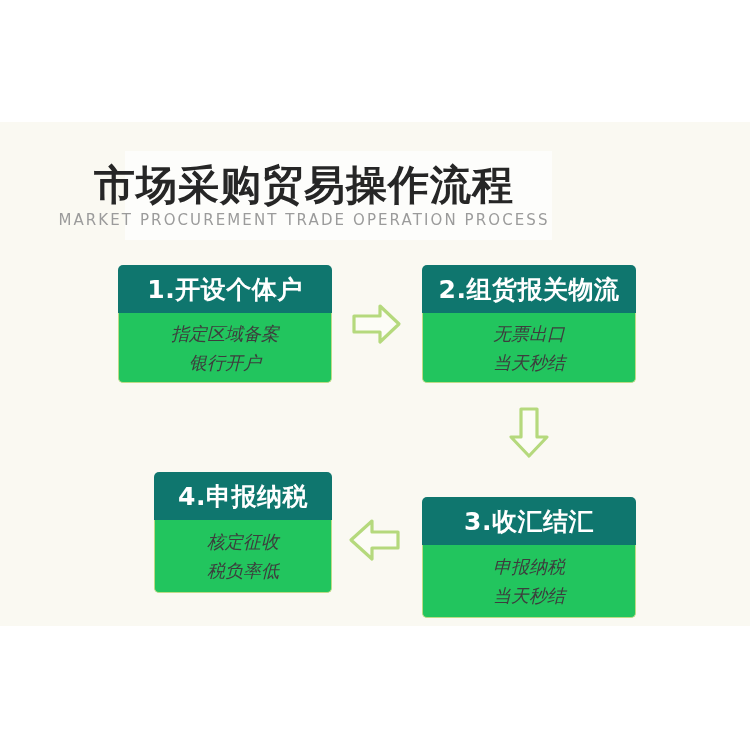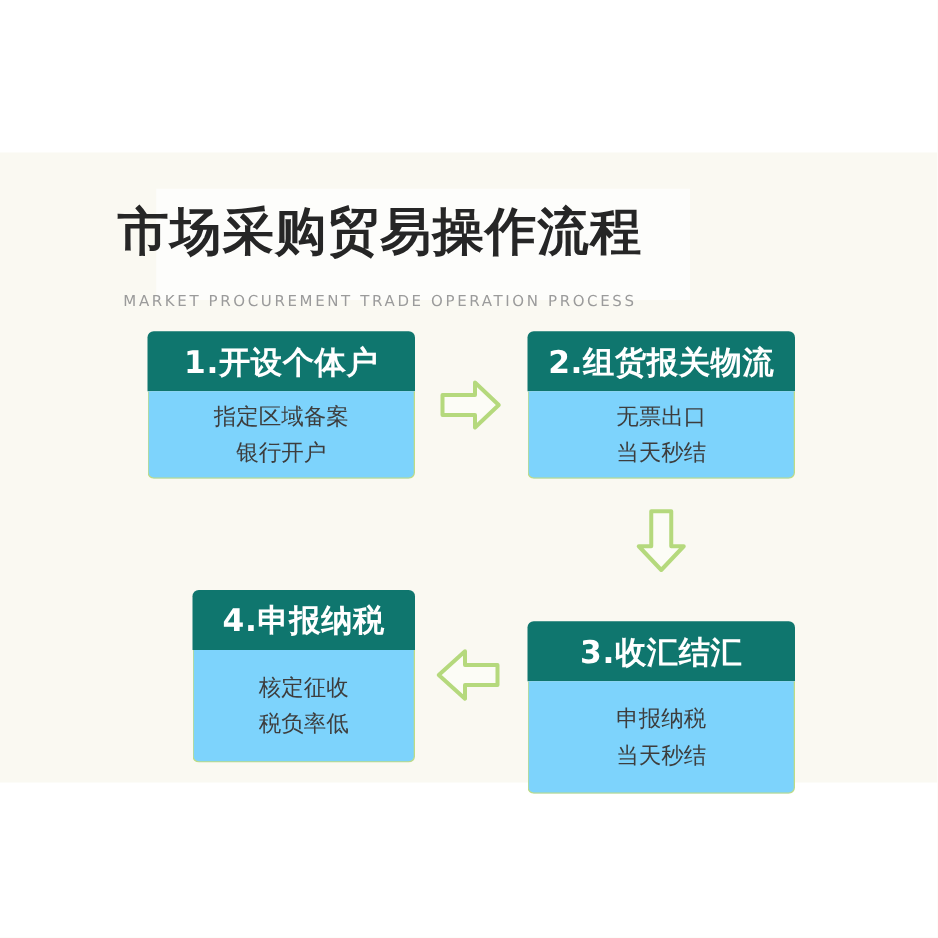--- a/index.html
+++ b/index.html
@@ -52,22 +52,22 @@
   }
   .title-main {
     font-size: 41px;
     font-weight: bold;
     color: #262626;
     letter-spacing: 1px;
     line-height: 50px;
     white-space: nowrap;
   }
   .title-sub {
-    margin-top: 24px;
-    font-size: 12px;
+    margin-top: 3px;
+    font-size: 15px;
     color: #9b9b9b;
     letter-spacing: 2.1px;
     line-height: 14px;
     white-space: nowrap;
   }
 
   
   .box {
     position: absolute;
     width: 214px;
@@ -82,43 +82,44 @@
     font-weight: bold;
     letter-spacing: 0.5px;
     display: flex;
     align-items: center;
     justify-content: center;
     line-height: 1;
     white-space: nowrap;
   }
   .box-body {
     height: 70px;
-    background: #7dd3fc;
+    background: #22c55e;
     border: 1px solid #bddb87;
     border-top: none;
     border-radius: 0 0 5px 5px;
     display: flex;
     flex-direction: column;
     align-items: center;
     justify-content: center;
     box-sizing: border-box;
+    font-style: italic;
   }
   .box-line {
     font-size: 18px;
     color: #3d3d3d;
     line-height: 29px;
     white-space: nowrap;
   }
 
   #box1 { left: 118px; top: 265px; }
   #box2 { left: 422px; top: 265px; }
   #box4 { left: 118px; top: 472px; padding-left: 36px; }
   #box3 { left: 422px; top: 497px; }
 
-  #box4 .box-body, #box3 .box-body { height: 90px; }
+  #box4 .box-body, #box3 .box-body { height: 73px; }
 
   
   .arrow {
     position: absolute;
   }
   #arrow-right { left: 352px; top: 303px; }
   #arrow-down  { left: 507px; top: 407px; }
   #arrow-left  { left: 348px; top: 518px; }
 </style>
 </head>

